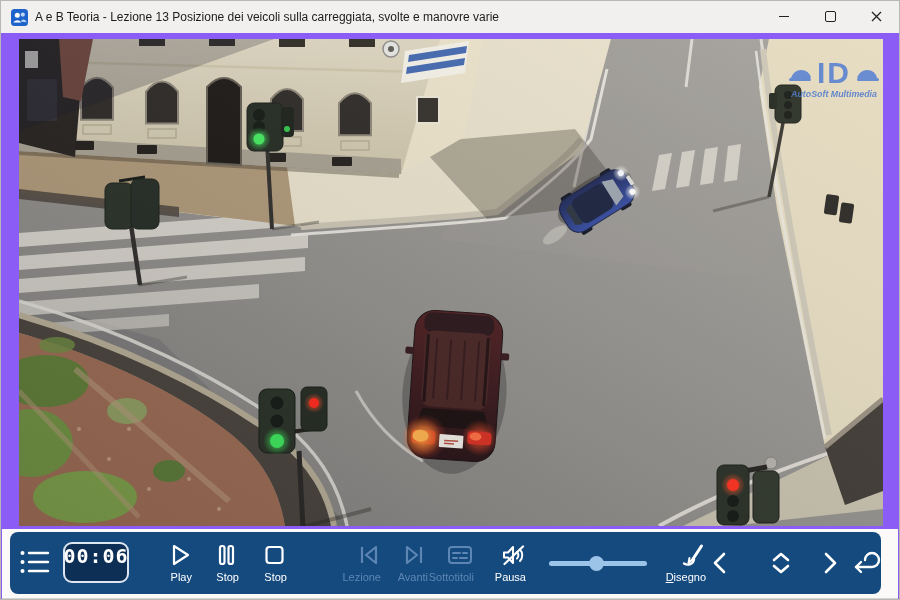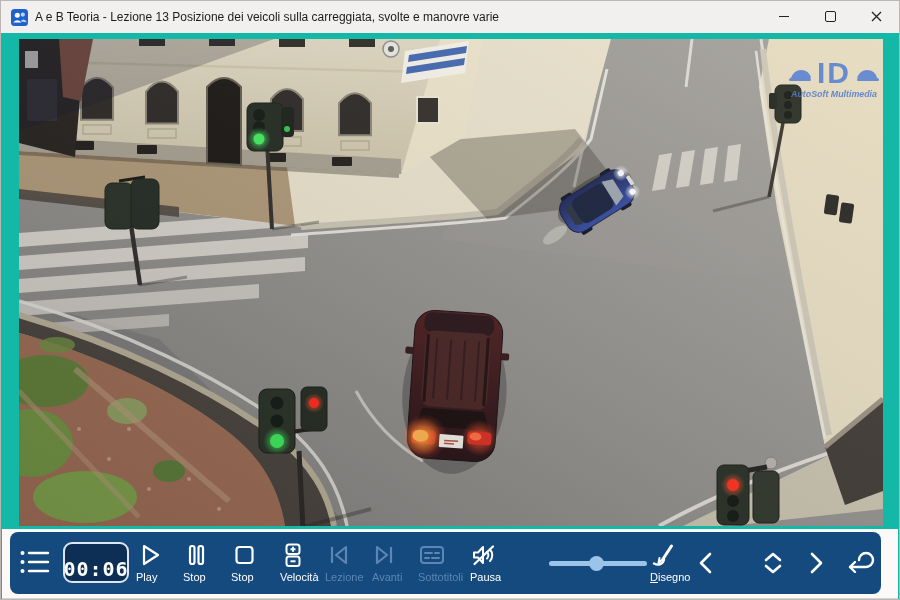--- a/index.html
+++ b/index.html
@@ -3,21 +3,21 @@
 <meta charset="utf-8">
 <style>
   html,body{margin:0;padding:0;}
   body{
     width:900px;height:600px;overflow:hidden;
     font-family:"Liberation Sans",sans-serif;
     background:#e8e6e4;
   }
   .window{
     position:relative;width:898px;height:598px;
-    border:1px solid #b9b6b3;background:#14b8a6;box-sizing:content-box;
+    border:1px solid #b9b6b3;background:#8b5cf6;box-sizing:content-box;
   }
   
   .titlebar{
     position:absolute;left:0;top:0;width:898px;height:32px;
     display:flex;align-items:center;background:#f2f0ee;
   }
   .app-icon{width:17px;height:17px;margin-left:10px;flex:0 0 auto;}
   .title-text{font-size:12px;color:#1c1c1c;margin-left:7px;white-space:nowrap;}
   .win-controls{position:absolute;right:0;top:0;height:32px;display:flex;}
   .win-btn{width:46px;height:31px;display:flex;align-items:center;justify-content:center;cursor:default;}
@@ -25,32 +25,32 @@
   .glyph-max{width:9px;height:9px;border:1.2px solid #222;border-radius:2px;}
   
   .scene{position:absolute;left:18px;top:38px;width:864px;height:487px;}
   .scene svg{display:block;}
   
   .player-zone{position:absolute;left:1px;top:528px;width:896px;height:69px;background:#fbfaf9;}
   .toolbar{
     position:absolute;left:8px;top:3px;width:871px;height:62px;
     background:#154a7e;border-radius:8px;color:#fff;
   }
-  .ctl{position:absolute;top:9px;width:56px;display:flex;flex-direction:column;align-items:flex-start;cursor:default;}
+  .ctl{position:absolute;top:9px;width:56px;display:flex;flex-direction:column;align-items:flex-end;cursor:default;}
   .ctl .ico{height:28px;display:flex;align-items:center;justify-content:center;}
   .ctl .lbl{display:block;font-size:11px;margin-top:2px;white-space:nowrap;color:#fff;}
   .ctl.disabled,.ctl.disabled .lbl{color:#5d86b4;}
   .ctl svg{stroke:currentColor;}
   .ctl-center{top:0;height:62px;justify-content:center;}
   .lbl-key::first-letter{text-decoration:underline;}
   .list-btn{position:absolute;left:10px;top:16px;width:34px;height:30px;}
   .timer{
     position:absolute;left:53px;top:10px;width:66px;height:41px;box-sizing:border-box;
     border:2px solid #dde6f1;border-radius:9px;background:#0d2f55;
-    display:flex;align-items:flex-end;justify-content:center;
+    display:flex;align-items:flex-start;justify-content:center;
     font-family:"DejaVu Sans Mono",monospace;font-size:20px;font-weight:bold;
     color:#ffffff;letter-spacing:1px;
   }
   .vol{position:absolute;left:539px;top:0;width:98px;height:62px;}
   .vol .track{position:absolute;left:0;top:29px;width:98px;height:5px;border-radius:3px;background:#9cc3e8;}
   .vol .thumb{position:absolute;top:24px;left:40px;width:15px;height:15px;border-radius:50%;background:#9cc3e8;}
   .bottom-line{position:absolute;left:0;bottom:-1px;width:896px;height:1px;background:#d6d4d1;}
 </style>
 </head>
 <body>
@@ -408,31 +408,20 @@
 
     <div class="ctl" style="left:221px">
       <span class="ico">
         <svg width="26" height="26" viewBox="0 0 26 26" fill="none" stroke-width="2.2">
               <rect x="5.5" y="5" width="16" height="16" rx="3"></rect>
             </svg>
       </span>
       <span class="lbl">Stop</span>
     </div>
 
-    <div class="ctl" style="left:270px">
-      <span class="ico">
-        <svg width="26" height="26" viewBox="0 0 26 26" fill="none" stroke-width="2">
-          <rect x="6.5" y="2.5" width="13" height="9.5" rx="2.5"></rect>
-              <path d="M13,4.8 v5 M10.5,7.3 h5"></path>
-          <rect x="6.5" y="14.5" width="13" height="9.5" rx="2.5"></rect>
-              <path d="M10.5,19.3 h5"></path>
-        </svg>
-      </span>
-      <span class="lbl">Velocità</span>
-    </div>
 
     <div class="ctl disabled" style="left:315px">
       <span class="ico">
         <svg width="26" height="26" viewBox="0 0 26 26" fill="none" stroke-width="2.2" stroke-linejoin="round">
               <path d="M7,5 V21"></path>
               <path d="M21,5 L11,13 L21,21 Z"></path>
             </svg>
       </span>
       <span class="lbl">Lezione</span>
     </div>

